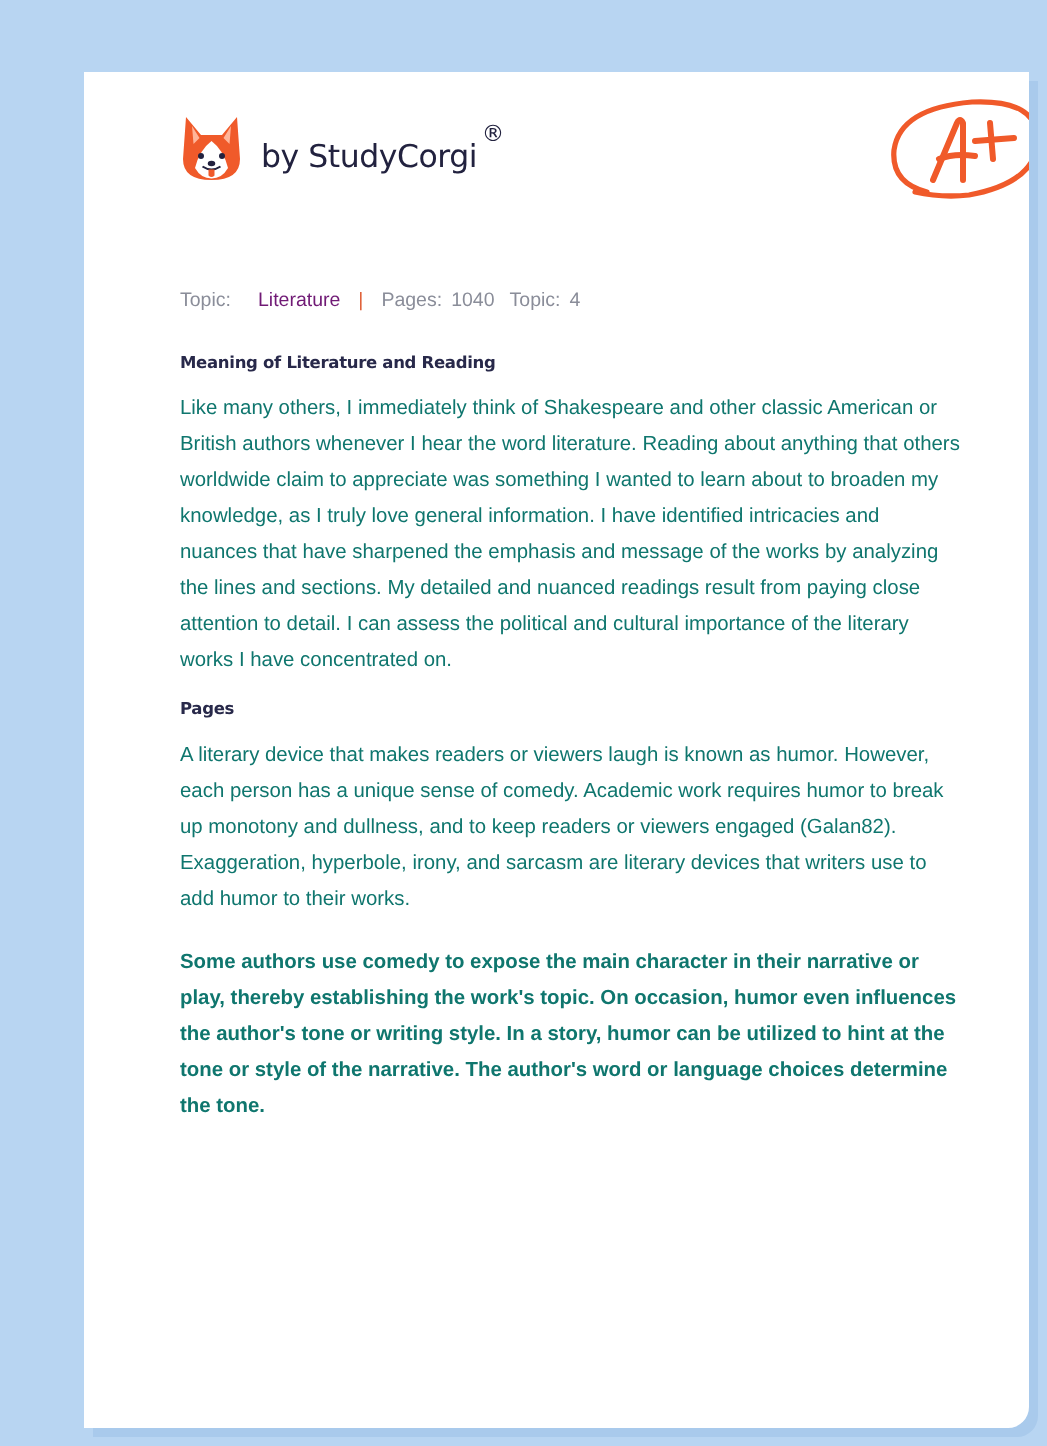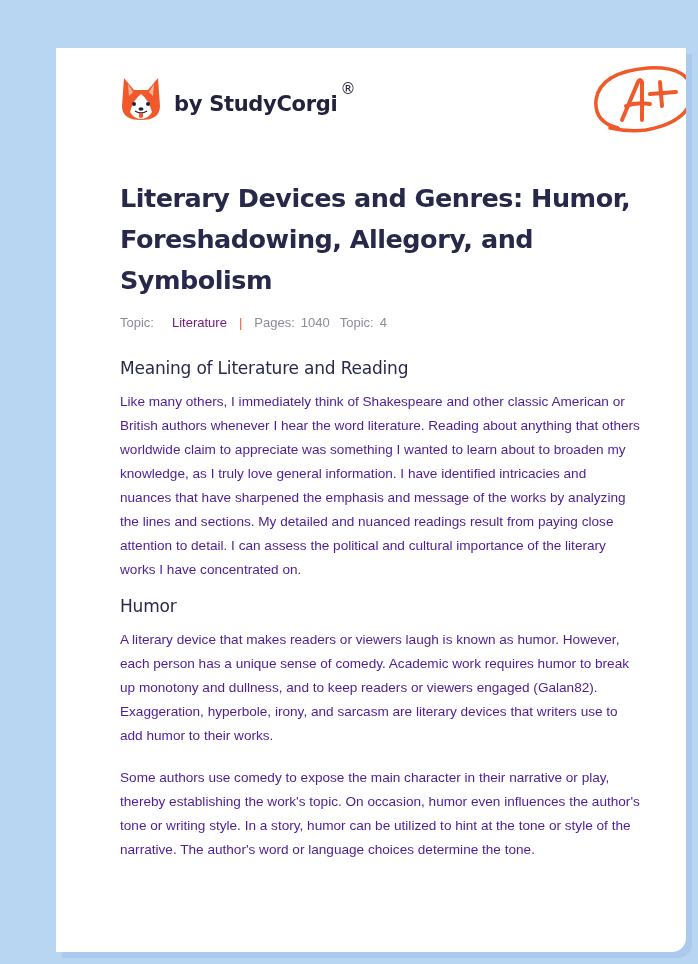--- a/index.html
+++ b/index.html
@@ -15,44 +15,44 @@
   }
   .card {
     position:absolute; left:56px; top:48px; width:630px; height:904px;
     background:#ffffff; border-radius:0 0 14px 0; overflow:hidden;
   }
   .header { position:absolute; left:64px; top:24px; width:530px; height:90px; }
   .logo { position:absolute; left:0; top:4px; display:flex; align-items:center; }
   .corgi { width:42px; height:46px; }
   .brand {
     margin-left:12px; margin-top:10px;
-    font-family:"DejaVu Sans", sans-serif; font-weight:bold; font-size:21px;
+    font-family:"DejaVu Sans", sans-serif; font-weight:normal; font-size:21px;
     color:#22223f; letter-spacing:-0.3px;
   }
   .reg { font-family:"DejaVu Sans", sans-serif; font-size:15px; color:#22223f; margin-left:3px; position:relative; top:-10px; }
   .grade { position:absolute; right:-48px; top:-12px; width:110px; height:80px; }
   .content { position:absolute; left:64px; top:130px; width:520px; }
   h1 {
     margin:0; font-family:"DejaVu Sans", sans-serif; font-weight:bold; font-size:25.5px;
     line-height:41px; color:#28294a; letter-spacing:-0.5px;
   }
   .meta { margin-top:14px; font-size:13px; color:#8a8d99; display:flex; align-items:center; }
   .meta .val { color:#701a75; margin-left:18px; }
   .meta .sep { color:#e0623a; margin:0 12px; }
   .meta .gap { margin-left:6px; }
   h2 {
-    margin:0; font-family:"DejaVu Sans", sans-serif; font-weight:normal; font-size:17px;
+    margin:0; font-family:"DejaVu Sans", sans-serif; font-weight:bold; font-size:11px;
     color:#28294a; letter-spacing:-0.2px;
   }
   .h2a { margin-top:28px; }
   .h2b { margin-top:14px; }
   p {
-    margin:12px 0 0 0; font-size:13.6px; line-height:24px; color:#4c1d95;
+    margin:12px 0 0 0; font-size:13.6px; line-height:24px; color:#0f766e;
   }
-  p.next { margin-top:18px; }
+  p.next { margin-top:18px;font-weight:bold; }
 </style>
 </head>
 <body>
 
 <div class="shadow"></div>
 <div class="card">
   <div class="header">
     <div class="logo">
       <svg class="corgi" viewBox="0 0 42 46">
         <path d="M4 2 L14 14 L28 14 L38 2 L40 30 Q40 44 21 44 Q2 44 2 30 Z" fill="#f05a2a"></path>
@@ -71,31 +71,30 @@
     <svg class="grade" viewBox="0 0 110 80">
       <path d="M30 68 Q6 62 8 40 Q12 12 60 8 Q104 6 104 34 Q102 62 58 70 Q40 72 22 68" stroke="#f05a2a" stroke-width="3.5" fill="none" stroke-linecap="round"></path>
       <path d="M34 60 L50 22 Q52 18 54 22 L54 60" stroke="#f05a2a" stroke-width="4" fill="none" stroke-linecap="round" stroke-linejoin="round"></path>
       <path d="M38 46 Q48 42 62 44" stroke="#f05a2a" stroke-width="4" fill="none" stroke-linecap="round"></path>
       <path d="M72 22 L74 46" stroke="#f05a2a" stroke-width="4" fill="none" stroke-linecap="round"></path>
       <path d="M62 34 L88 32" stroke="#f05a2a" stroke-width="4" fill="none" stroke-linecap="round"></path>
     </svg>
   </div>
 
   <div class="content">
-    <h1>Literary Devices and Genres: Humor, Foreshadowing, Allegory, and Symbolism</h1>
     <div class="meta">
       <span>Topic:</span>
       <span class="val">Literature</span>
       <span class="sep">|</span>
       <span>Pages:</span>
       <span class="gap">1040</span>
       <span style="margin-left:10px">Topic:</span>
       <span class="gap">4</span>
     </div>
 
     <h2 class="h2a">Meaning of Literature and Reading</h2>
     <p>Like many others, I immediately think of Shakespeare and other classic American or British authors whenever I hear the word literature. Reading about anything that others worldwide claim to appreciate was something I wanted to learn about to broaden my knowledge, as I truly love general information. I have identified intricacies and nuances that have sharpened the emphasis and message of the works by analyzing the lines and sections. My detailed and nuanced readings result from paying close attention to detail. I can assess the political and cultural importance of the literary works I have concentrated on.</p>
 
-    <h2 class="h2b">Humor</h2>
+    <h2 class="h2b">Pages</h2>
     <p>A literary device that makes readers or viewers laugh is known as humor. However, each person has a unique sense of comedy. Academic work requires humor to break up monotony and dullness, and to keep readers or viewers engaged (Galan82). Exaggeration, hyperbole, irony, and sarcasm are literary devices that writers use to add humor to their works.</p>
     <p class="next">Some authors use comedy to expose the main character in their narrative or play, thereby establishing the work's topic. On occasion, humor even influences the author's tone or writing style. In a story, humor can be utilized to hint at the tone or style of the narrative. The author's word or language choices determine the tone.</p>
   </div>
 </div>
 
 </body></html>

